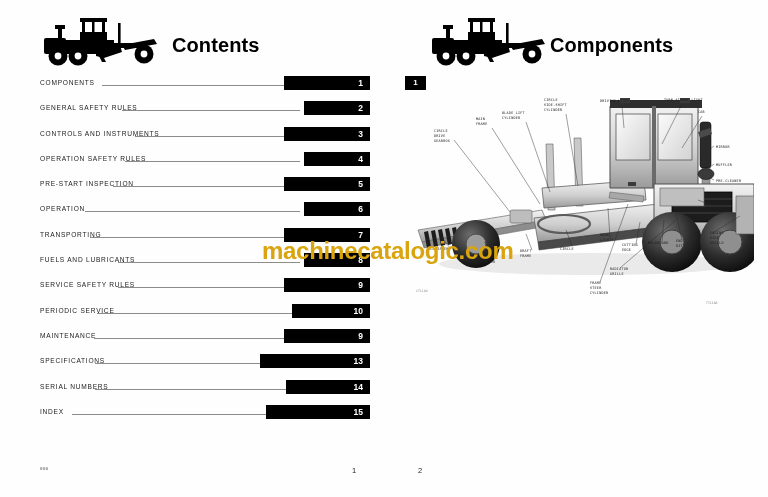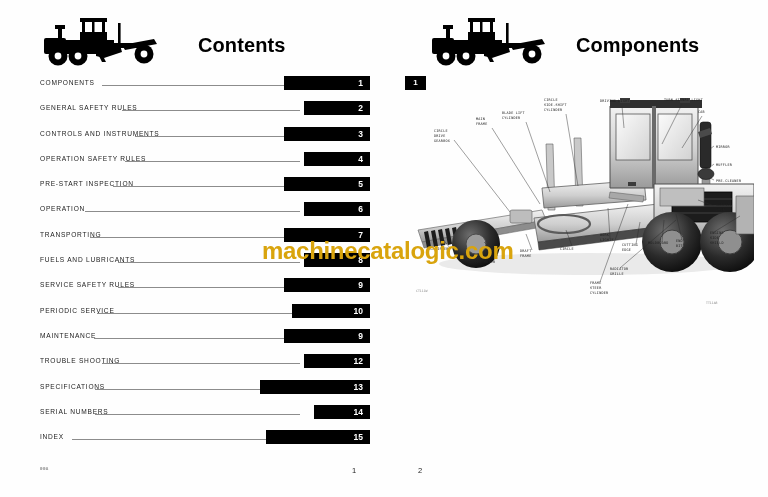--- a/index.html
+++ b/index.html
@@ -46,21 +46,20 @@
   .grader-logo svg { display: block; }
 
   .page-title {
     position: absolute;
     font-size: 20px;
     font-weight: bold;
     color: #000;
     letter-spacing: .1px;
     top: 22px;
     white-space: nowrap;
-    margin-left: 26px;
   }
   .page-left  .page-title { left: 172px; }
   .page-right .page-title { left: 158px; }
 
   
   #contents-list {
     position: absolute;
     top: 76px;
     left: 0;
     right: 0;
@@ -299,37 +298,30 @@
           </div>
         </div>
         <div class="toc-row">
           <div class="toc-label">MAINTENANCE</div>
           <div class="toc-leader" style="width: 206px;"></div>
           <div class="toc-tab" style="width: 86px;">
             <span class="num">9</span>
           </div>
         </div>
         <div class="toc-row">
-          <div class="toc-label">TROUBLE SHOOTING</div>
-          <div class="toc-leader" style="width: 198px;"></div>
-          <div class="toc-tab" style="width: 66px;">
-            <span class="num">12</span>
-          </div>
-        </div>
-        <div class="toc-row">
           <div class="toc-label">SPECIFICATIONS</div>
           <div class="toc-leader" style="width: 205px;"></div>
           <div class="toc-tab" style="width: 110px;">
             <span class="num">13</span>
           </div>
         </div>
         <div class="toc-row">
           <div class="toc-label">SERIAL NUMBERS</div>
           <div class="toc-leader" style="width: 205px;"></div>
-          <div class="toc-tab" style="width: 56px;">
+          <div class="toc-tab" style="width: 84px;">
             <span class="num">14</span>
           </div>
         </div>
         <div class="toc-row">
           <div class="toc-label">INDEX</div>
           <div class="toc-leader" style="width: 228px;"></div>
           <div class="toc-tab" style="width: 104px;">
             <span class="num">15</span>
           </div>
         </div>

